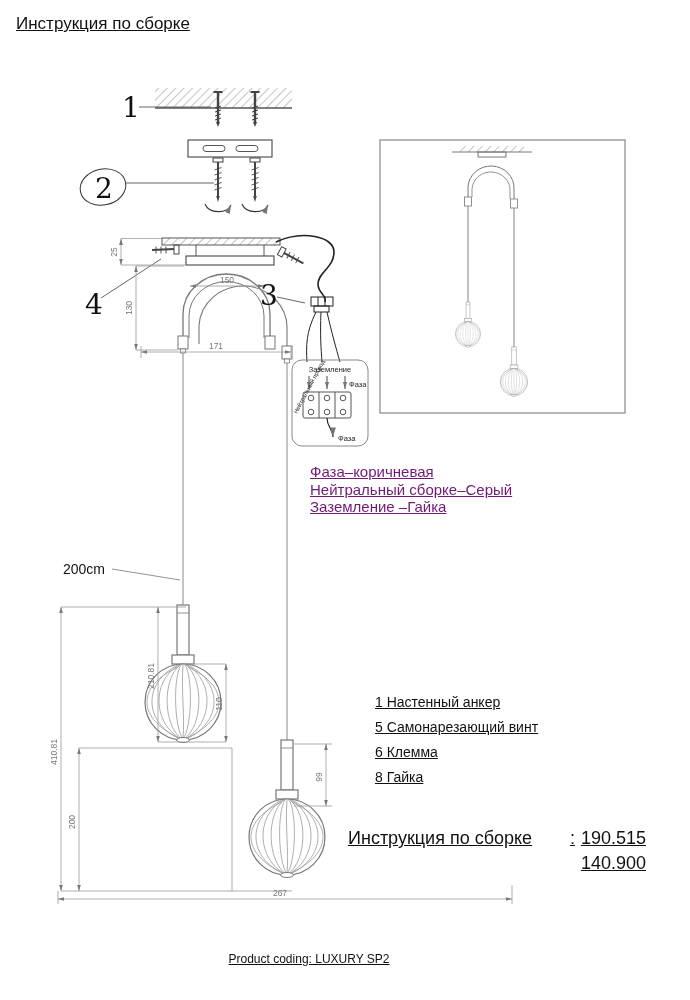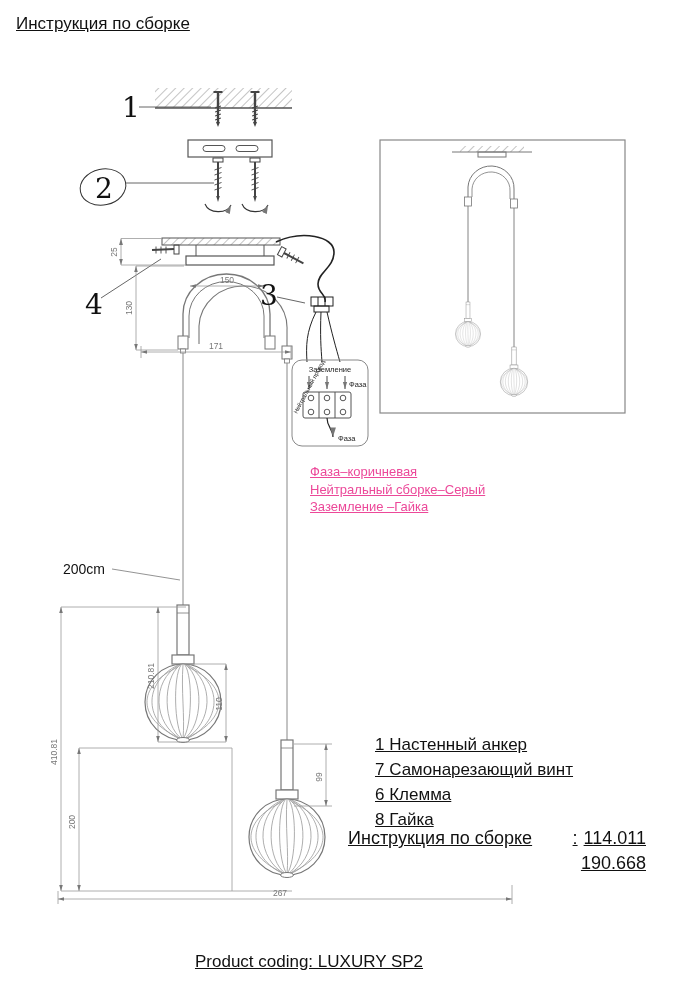--- a/index.html
+++ b/index.html
@@ -1,28 +1,28 @@
 <!DOCTYPE html>
 <html><head>
 <meta charset="utf-8">
 <style>
   html,body{margin:0;padding:0;background:#fff;}
   #stage{position:relative;width:690px;height:1000px;background:#fff;overflow:hidden;
          font-family:"Liberation Sans",sans-serif;color:#111;}
   .abs{position:absolute;text-decoration:underline;}
   svg.drawing{position:absolute;left:0;top:0;}
   .title{left:16px;top:14px;font-size:17px;}
-  .notes{left:310px;top:463px;font-size:13px;line-height:17.5px;color:#ec4899;}
-  .legend{left:375px;top:732px;font-size:17px;line-height:25px;}
+  .notes{left:310px;top:463px;font-size:15px;line-height:17.5px;color:#701a75;}
+  .legend{left:375px;top:690px;font-size:14px;line-height:25px;}
   .codes{left:348px;top:828px;width:298px;font-size:18px;}
   .codes-row{display:flex;align-items:baseline;}
   .codes-label{flex:1;}
   .codes-colon{margin:0 6px 0 4px;}
   .codes-num2{text-align:right;margin-top:4px;}
-  .product{left:0;top:952px;width:618px;text-align:center;font-size:17px;}
+  .product{left:0;top:952px;width:618px;text-align:center;font-size:12px;}
   .num{font:28px "DejaVu Serif",serif;fill:#111;stroke:none;}
   .dim line{stroke:#9a9a9a;stroke-width:0.8;}
   .dimtxt{font:8.5px "Liberation Sans",sans-serif;fill:#777;stroke:none;}
   .tiny{font:7.5px "Liberation Sans",sans-serif;fill:#222;stroke:none;}
   .tiny2{font:6px "Liberation Sans",sans-serif;fill:#222;stroke:none;}
   .dimbig{font:14px "Liberation Sans",sans-serif;fill:#111;stroke:none;}
 </style>
 </head>
 <body>
 
@@ -280,29 +280,29 @@
   <div class="abs title">Инструкция по сборке</div>
 
   <div class="abs notes">
     <div>Фаза–коричневая</div>
     <div>Нейтральный сборке–Серый</div>
     <div>Заземление –Гайка</div>
   </div>
 
   <div class="abs legend">
     <div>1 Настенный анкер</div>
-    <div>7 Самонарезающий винт</div>
+    <div>5 Самонарезающий винт</div>
     <div>6 Клемма</div>
     <div>8 Гайка</div>
   </div>
 
   <div class="abs codes">
     <div class="codes-row">
       <span class="codes-label">Инструкция по сборке</span>
       <span class="codes-colon">:</span>
-      <span>114.011</span>
+      <span>190.515</span>
     </div>
-    <div class="codes-num2">190.668</div>
+    <div class="codes-num2">140.900</div>
   </div>
 
   <div class="abs product">Product coding: LUXURY SP2</div>
 
 </div>
 
 </body></html>

